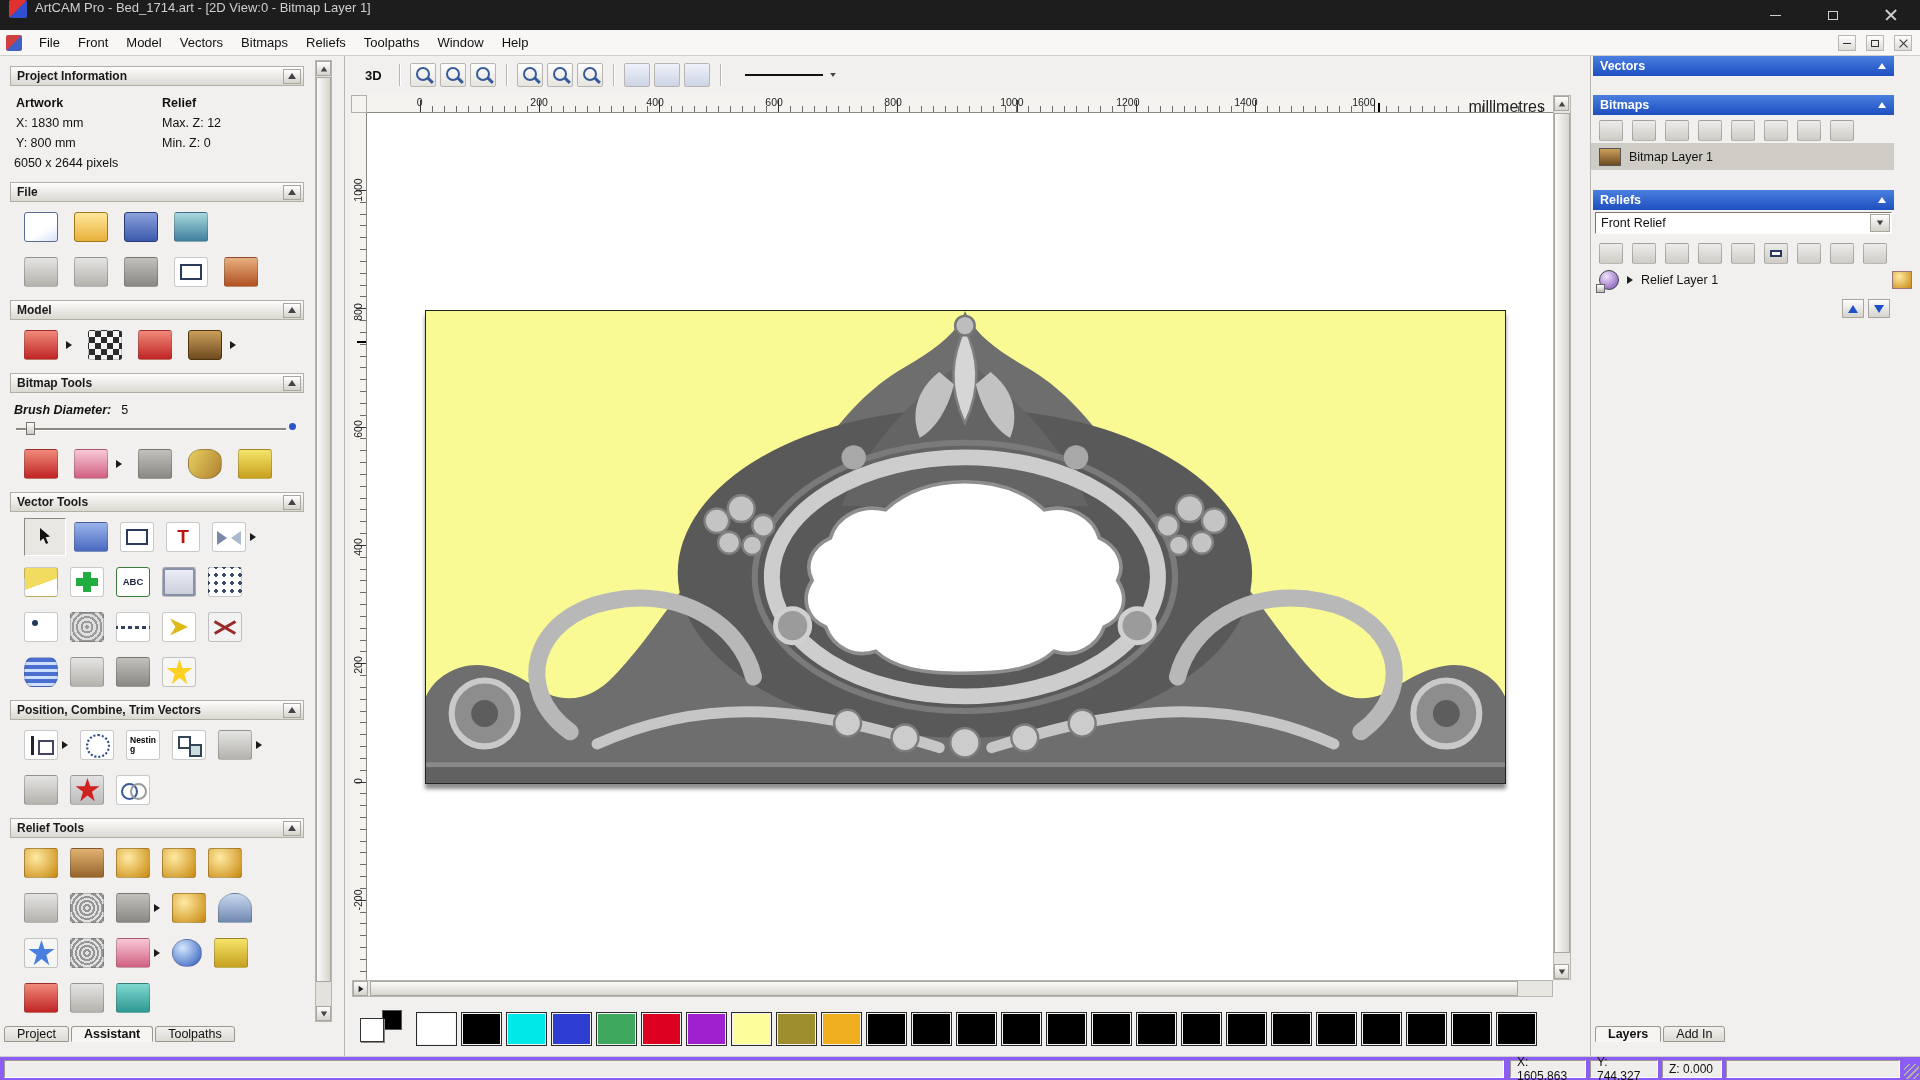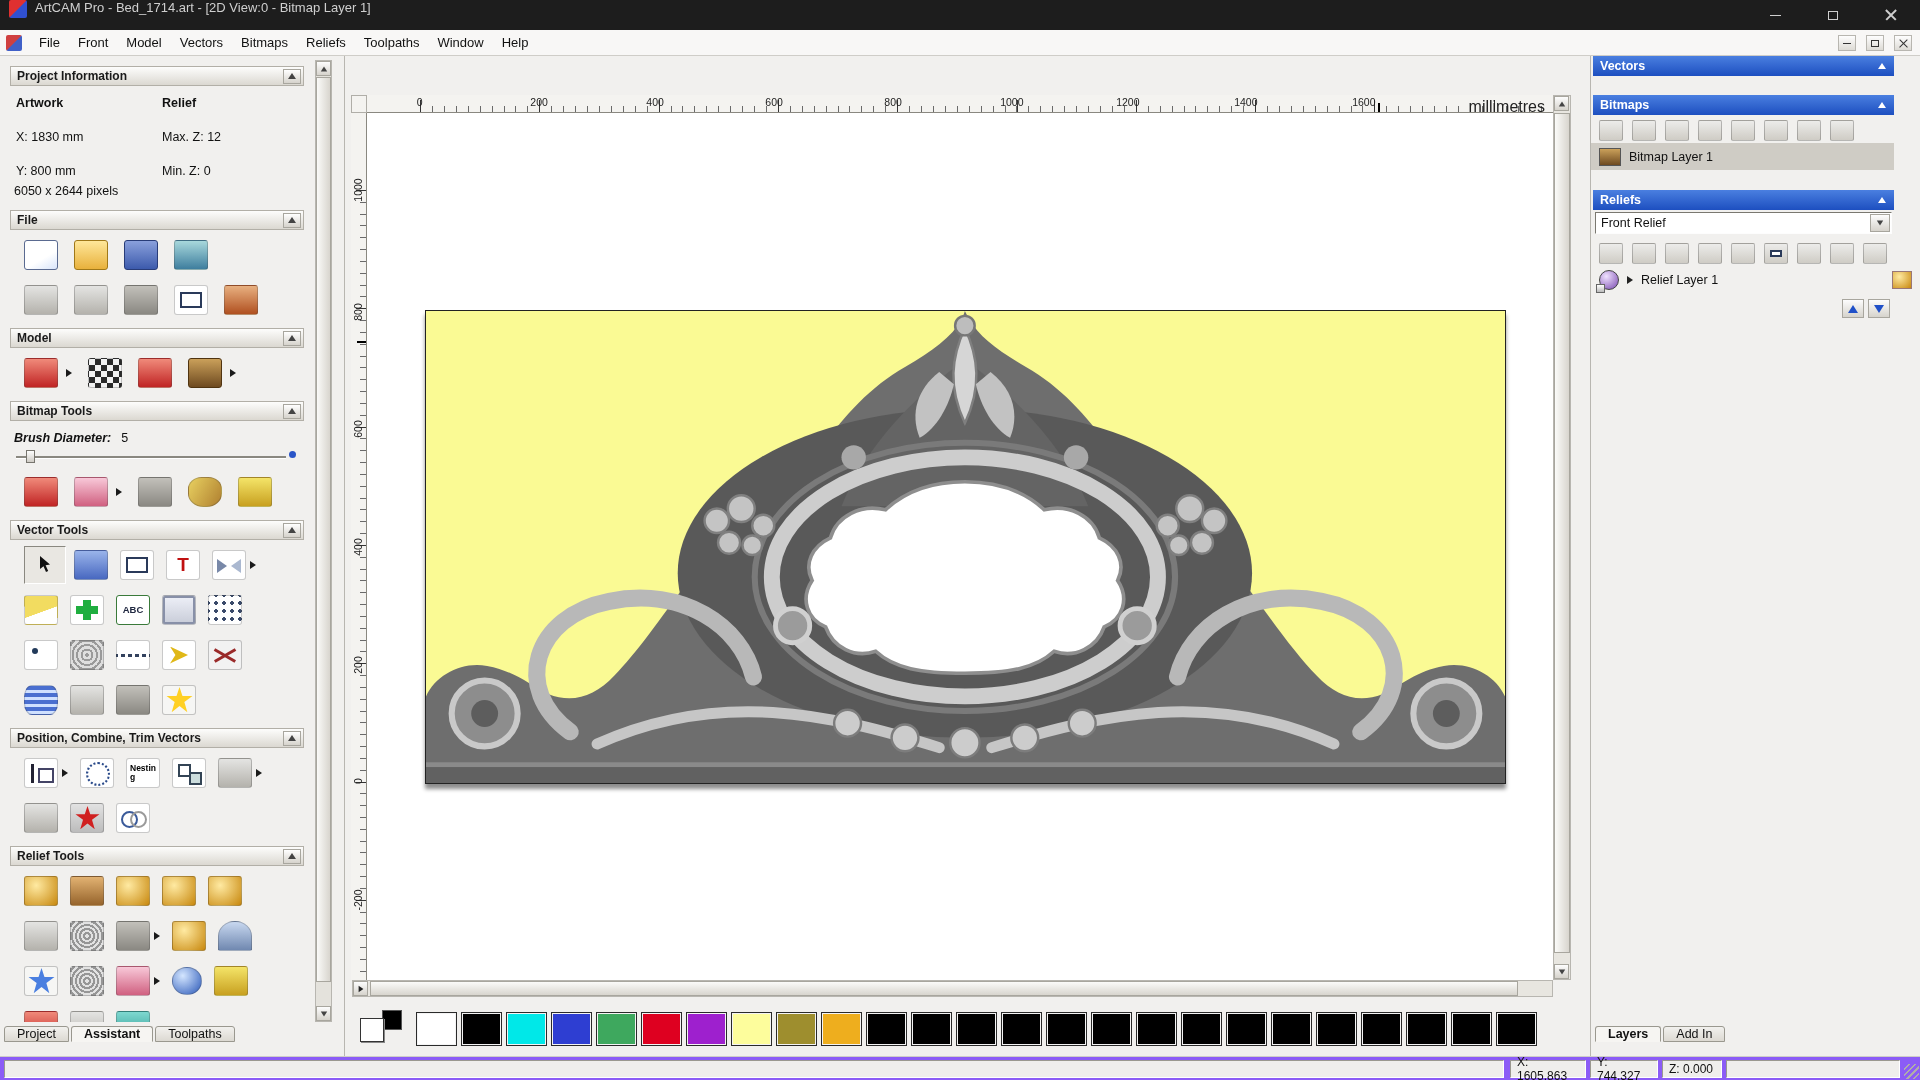--- a/index.html
+++ b/index.html
@@ -32,21 +32,21 @@
   
   .leftpanel { position:absolute; left:0; top:56px; width:345px; height:1000px; background:#f1f0ee; border-right:1px solid #b8b6b0; overflow:hidden; }
   .lp-content { position:absolute; left:0; top:0; width:312px; height:966px; overflow:hidden; padding-top:4px; }
   .sec-h { height:20px; margin:6px 8px 2px 10px; border:1px solid #b2afa7; background:linear-gradient(#fdfdfc,#dbd8d1); display:flex; align-items:center; padding:0 2px 0 6px; }
   .sec-h .lbl { font-size:12px; font-weight:bold; color:#1a1a1a; flex:1; white-space:nowrap; }
   .roll-btn { width:18px; height:15px; border:1px solid #a8a69e; background:linear-gradient(#ffffff,#d6d3cc); display:flex; align-items:center; justify-content:center; }
   .tri-up { width:0; height:0; border-left:4px solid transparent; border-right:4px solid transparent; border-bottom:6px solid #444; }
   .tri-down { width:0; height:0; border-left:4px solid transparent; border-right:4px solid transparent; border-top:6px solid #444; }
   .tri-right { width:0; height:0; border-top:4px solid transparent; border-bottom:4px solid transparent; border-left:6px solid #222; }
 
-  .info-grid { display:grid; grid-template-columns:146px 1fr; padding:8px 0 2px 16px; row-gap:20px; font-size:12.5px; color:#111; }
+  .info-grid { display:grid; grid-template-columns:146px 1fr; padding:8px 0 2px 16px; row-gap:6px; font-size:12.5px; color:#111; }
   .info-b { font-weight:bold; }
   .info-px { font-size:12.5px; padding:4px 0 6px 14px; color:#111; }
 
   .iconrow { height:45px; display:flex; align-items:center; padding-left:24px; gap:16px; }
   .iconrow.tight { gap:12px; }
   .tool { width:34px; height:30px; position:relative; border:1px solid rgba(60,60,60,.28); border-radius:3px; background:linear-gradient(#ececea,#cfccc5); flex:0 0 auto; }
   .pressedbox { width:42px; height:38px; border:1px solid; border-color:#8a8880 #ffffff #ffffff #8a8880; background:#e9e7e2; display:flex; align-items:center; justify-content:center; margin-right:-4px; }
 
   .v-page { background:linear-gradient(150deg,#ffffff 60%,#d8e4fa); border-color:#5a6a90; }
   .v-folder { background:linear-gradient(#ffe79a,#e8b13c); border-color:#a07818; }
@@ -413,20 +413,40 @@
 
   <div class="tabs-row">
     <div class="tab">Project</div>
     <div class="tab active">Assistant</div>
     <div class="tab">Toolpaths</div>
   </div>
 </div>
 
 <div class="center">
 
+  <div class="cv-toolbar">
+    <div class="btn-3d">3D</div>
+    <div class="tsep"></div>
+    <div class="mag"></div>
+    <div class="mag"></div>
+    <div class="mag"></div>
+    <div class="tsep"></div>
+    <div class="mag"></div>
+    <div class="mag"></div>
+    <div class="mag"></div>
+    <div class="tsep"></div>
+    <div class="tb-ico"></div>
+    <div class="tb-ico"></div>
+    <div class="tb-ico"></div>
+    <div class="tsep"></div>
+    <div class="line-widget">
+      <div class="line-sample"></div>
+      <div class="tri-down" style="transform:scale(.7)"></div>
+    </div>
+  </div>
 
   <div class="ruler-corner"></div>
 
   <div class="hruler">
     <div class="minor"></div>
       <div class="major"></div>
     <span class="hlab" style="left:53px">0</span>
     <span class="hlab" style="left:173px">200</span>
     <span class="hlab" style="left:289px">400</span>
     <span class="hlab" style="left:408px">600</span>

